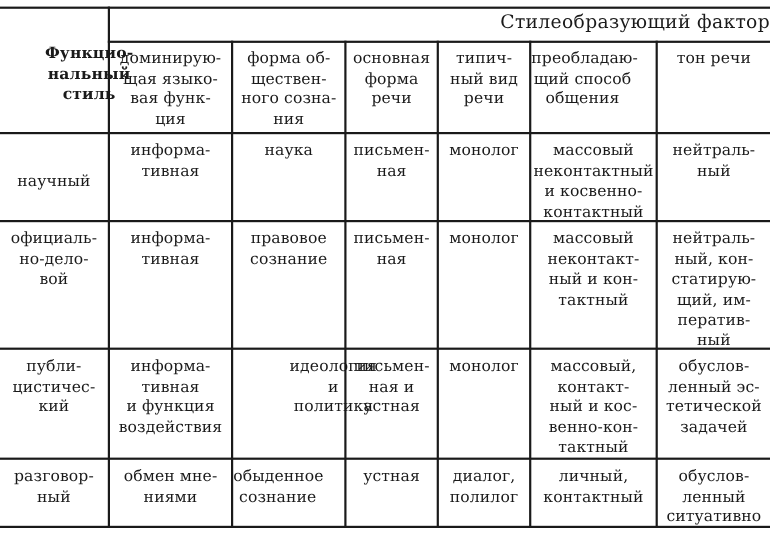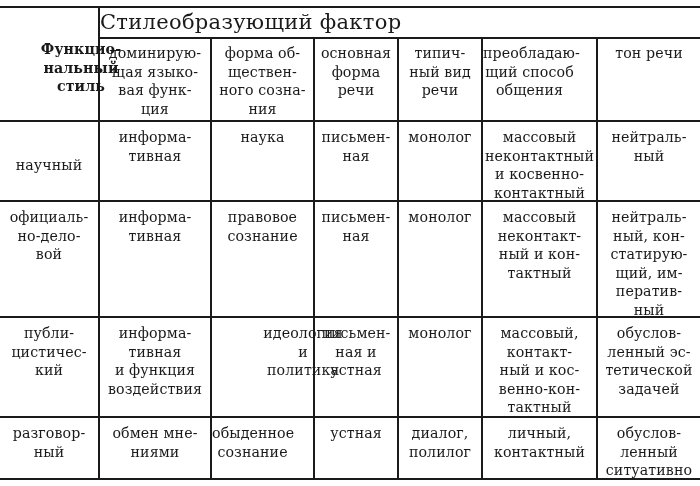--- a/index.html
+++ b/index.html
@@ -3,21 +3,21 @@
   <meta charset="utf-8">
   <style>
     html, body { margin: 0; padding: 0; background: #ffffff; }
     body { width: 700px; height: 486px; overflow: hidden; position: relative;
       font-family: "DejaVu Serif", "Liberation Serif", serif; color: #1a1a1a; }
     .doc { position: absolute; left: 0; top: 0; width: 700px; height: 486px; }
     .hline { position: absolute; height: 2px; background: #1a1a1a; }
     .vline { position: absolute; width: 2px; background: #1a1a1a; }
     .cell { position: absolute; text-align: center; font-size: 14.2px; line-height: 18.5px;
       white-space: pre-line; letter-spacing: 0.1px; }
-    .title { position: absolute; font-size: 21px; text-align: left; letter-spacing: 0.3px; }
+    .title { position: absolute; font-size: 17px; text-align: right; letter-spacing: 0.3px; }
   </style>
 </head>
 <body>
 
 <div class="doc">
 
   <div class="hline" style="left:0;top:6px;width:700px;"></div>
   <div class="hline" style="left:98px;top:37px;width:602px;"></div>
   <div class="hline" style="left:0;top:120px;width:700px;"></div>
   <div class="hline" style="left:0;top:200px;width:700px;"></div>

